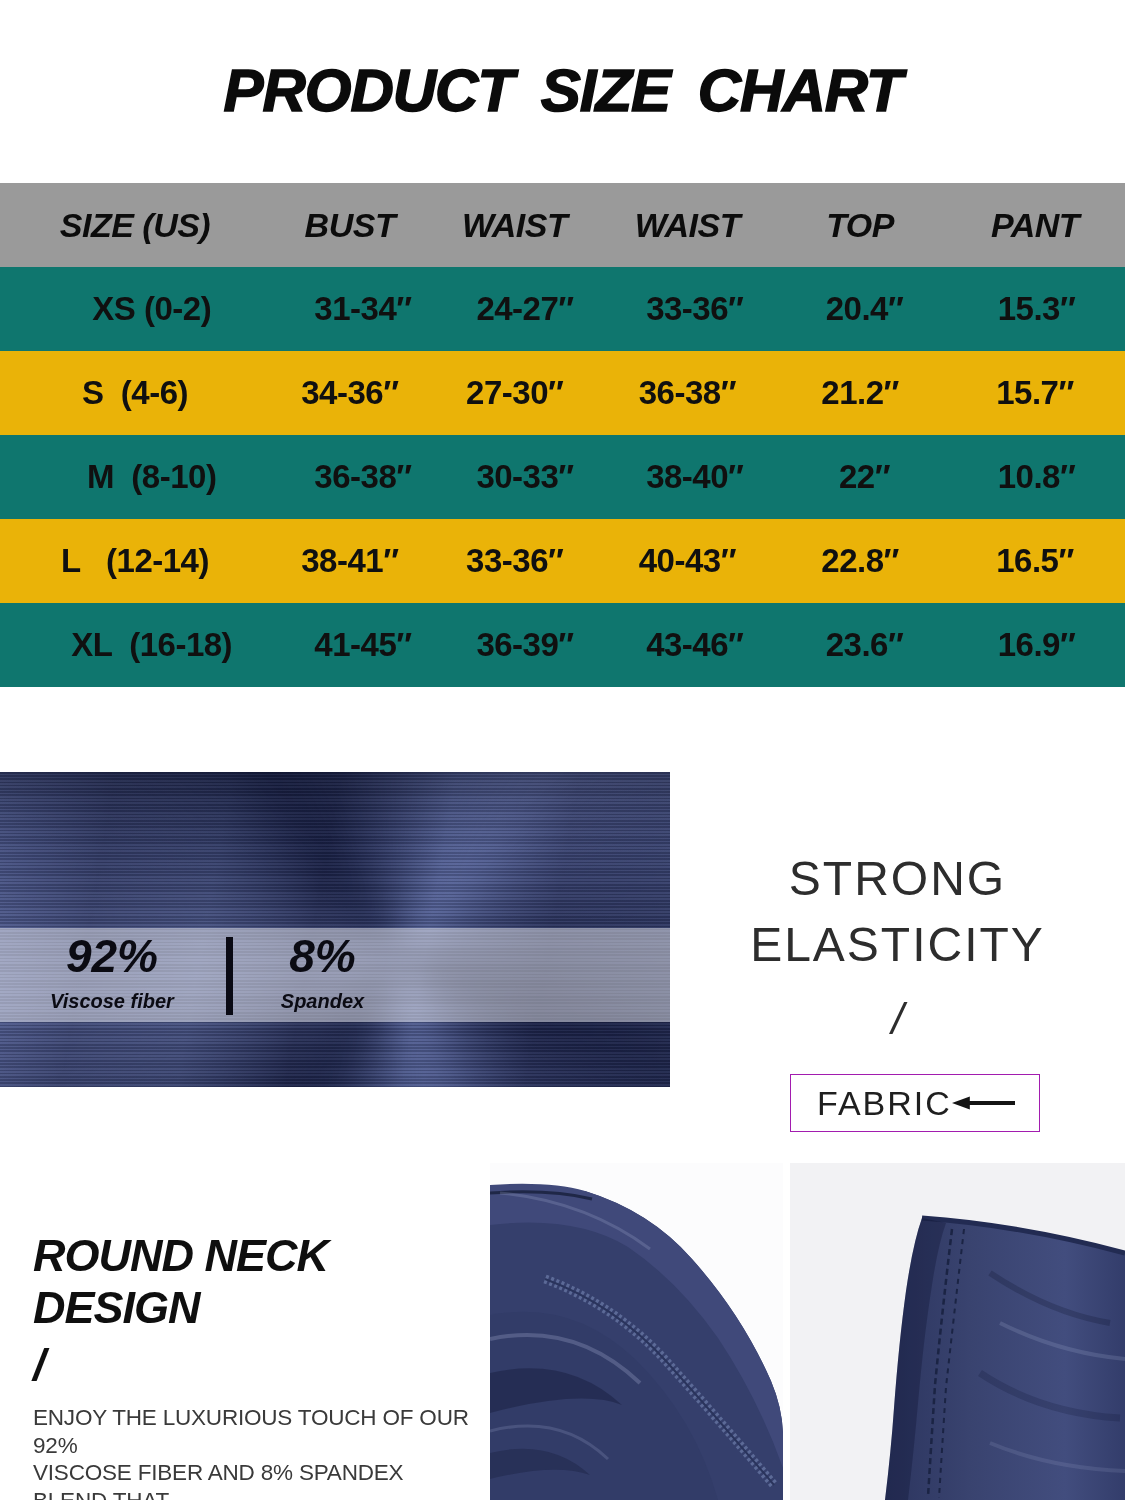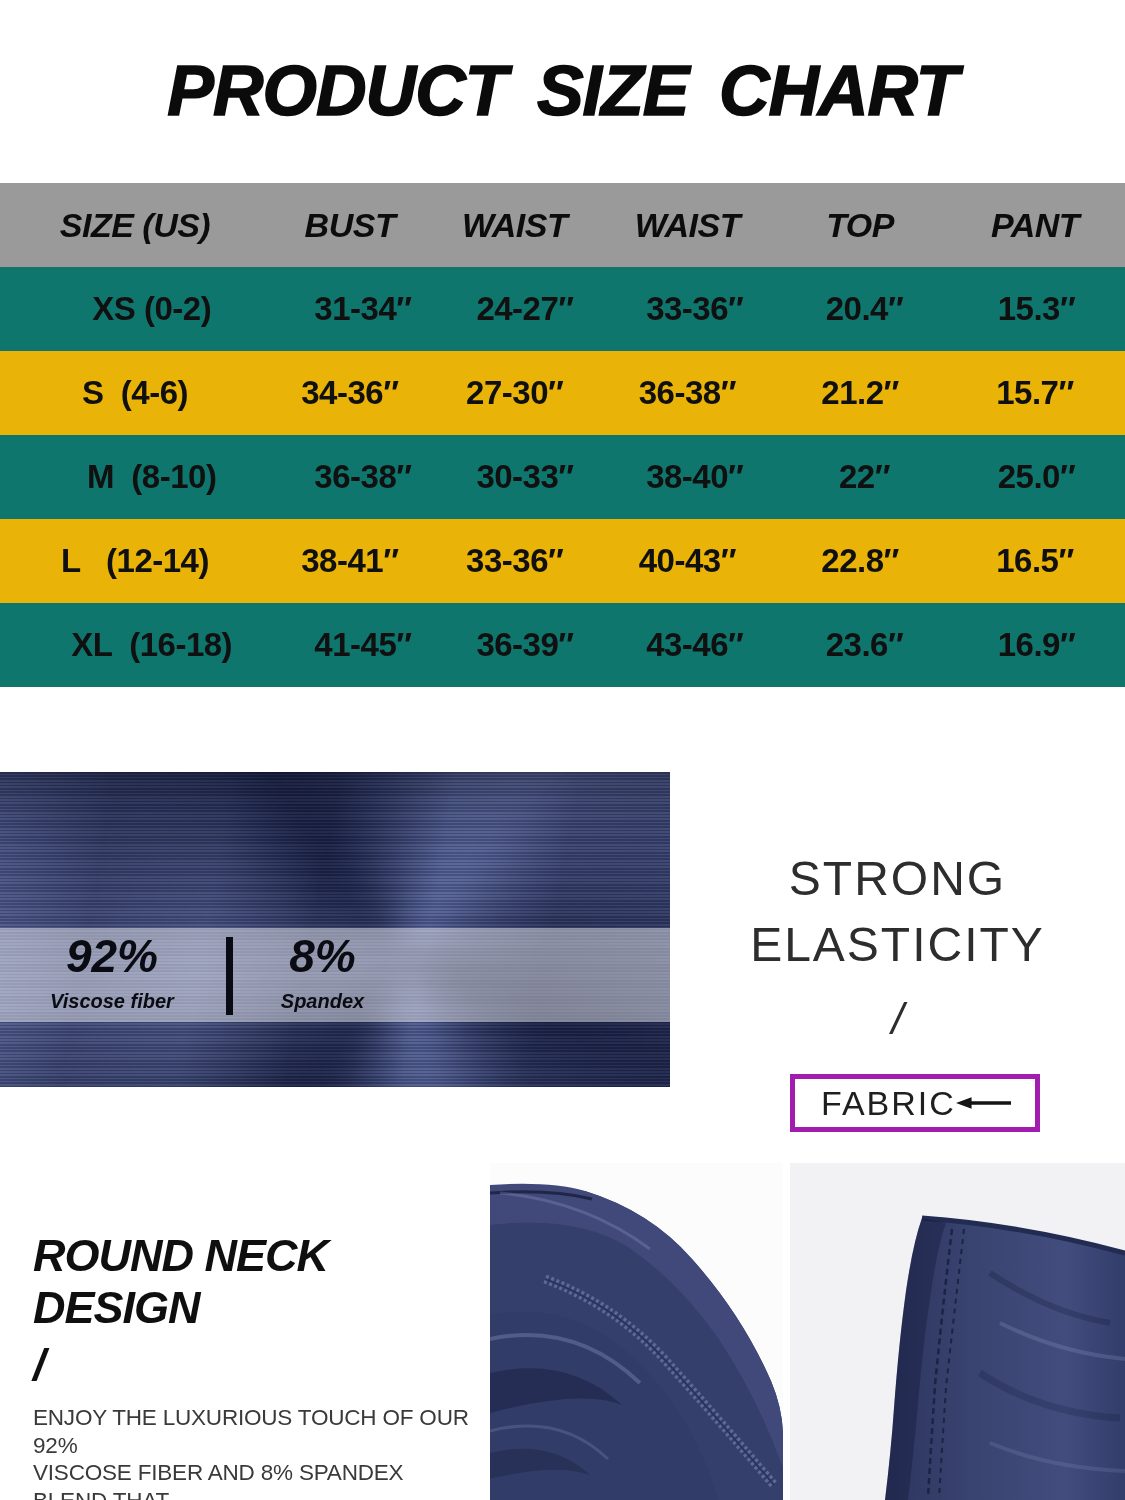--- a/index.html
+++ b/index.html
@@ -4,21 +4,21 @@
 <style>
   html,body { margin:0; padding:0; background:#ffffff; }
   .page {
     position:relative; width:1125px; height:1500px; overflow:hidden;
     background:#ffffff; font-family:"Liberation Sans", sans-serif;
   }
 
   
   .title {
     position:absolute; left:0; top:36px; width:100%;
-    text-align:center; font-size:70px; font-weight:bold; font-style:italic;
+    text-align:center; font-size:60px; font-weight:bold; font-style:italic;
     color:#0b0b0b; letter-spacing:-1px; word-spacing:12px; line-height:110px;
     -webkit-text-stroke:1.5px #0b0b0b;
   }
 
   
   .size-table { position:absolute; left:0; top:183px; width:1125px; }
   .t-row {
     display:grid; grid-template-columns:24% 14.2% 15.1% 15.6% 15.1% 16%;
     height:84px; align-items:center;
   }
@@ -67,21 +67,21 @@
   
   .elasticity {
     position:absolute; left:670px; top:846px; width:455px;
     text-align:center; box-sizing:border-box; color:#2d2d2d;
   }
   .ela-line { font-size:48px; font-weight:400; line-height:66px; letter-spacing:2px; }
   .ela-slash { font-size:44px; font-weight:300; line-height:50px; margin-top:16px; font-style:italic; }
 
   .fabric-box {
     position:absolute; left:790px; top:1074px; width:250px; height:58px;
-    border:5px solid #a21caf; box-sizing:border-box;
+    border:1px solid #a21caf; box-sizing:border-box;
     display:flex; align-items:center; justify-content:space-between;
     padding:0 24px 0 26px; background:#ffffff;
   }
   .fabric-box-label { font-size:34px; font-weight:400; letter-spacing:2px; color:#1f1f1f; }
 
   
   .neck-block { position:absolute; left:33px; top:1230px; width:440px; color:#0f0f0f; }
   .neck-heading { font-size:45px; font-weight:bold; font-style:italic; letter-spacing:-1px; line-height:52px; }
   .neck-slash   { font-size:45px; font-weight:bold; font-style:italic; line-height:50px; margin-top:6px; }
   .neck-body    { margin-top:14px; font-size:22.5px; color:#3a3a3a; line-height:27.5px; letter-spacing:-0.2px; }
@@ -128,21 +128,21 @@
       <div class="t-cell">36-38″</div>
       <div class="t-cell">21.2″</div>
       <div class="t-cell">15.7″</div>
     </div>
     <div class="t-row alt">
       <div class="t-cell">M  (8-10)</div>
       <div class="t-cell">36-38″</div>
       <div class="t-cell">30-33″</div>
       <div class="t-cell">38-40″</div>
       <div class="t-cell">22″</div>
-      <div class="t-cell">25.0″</div>
+      <div class="t-cell">10.8″</div>
     </div>
     <div class="t-row plain">
       <div class="t-cell">L   (12-14)</div>
       <div class="t-cell">38-41″</div>
       <div class="t-cell">33-36″</div>
       <div class="t-cell">40-43″</div>
       <div class="t-cell">22.8″</div>
       <div class="t-cell">16.5″</div>
     </div>
     <div class="t-row alt">

